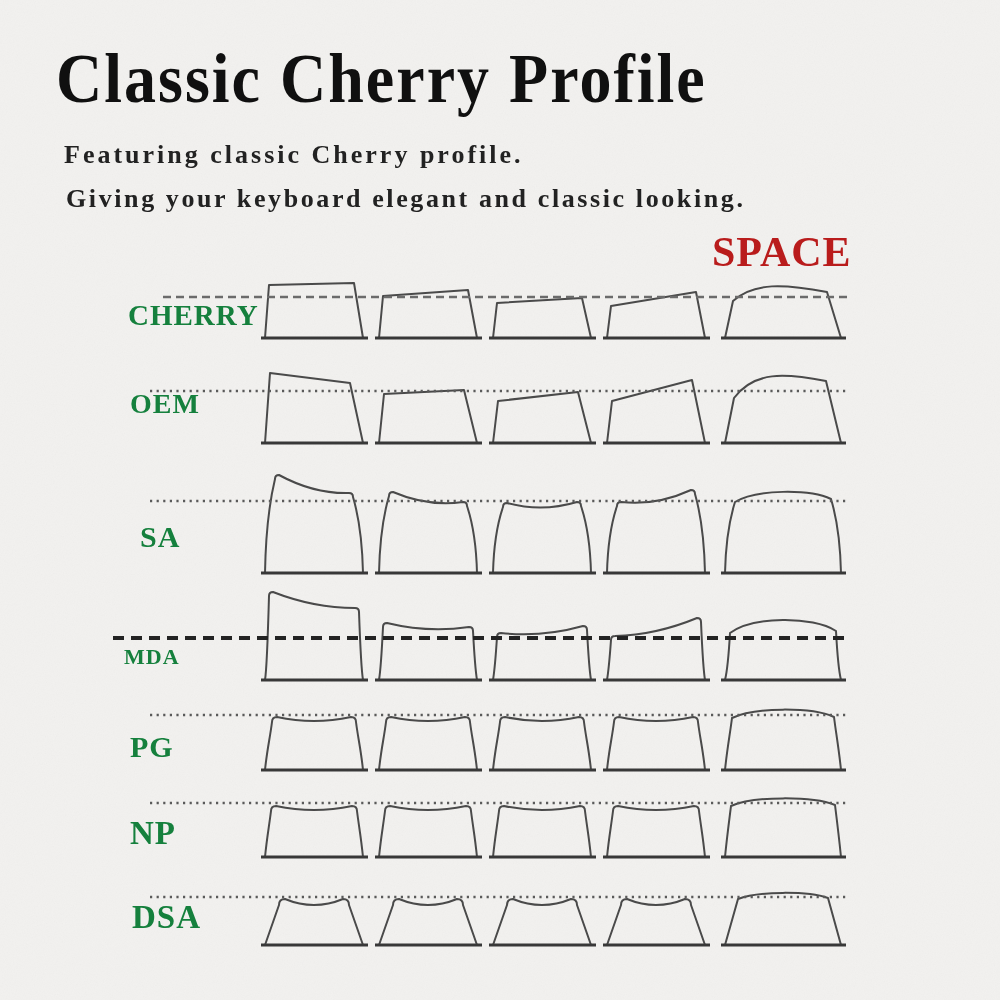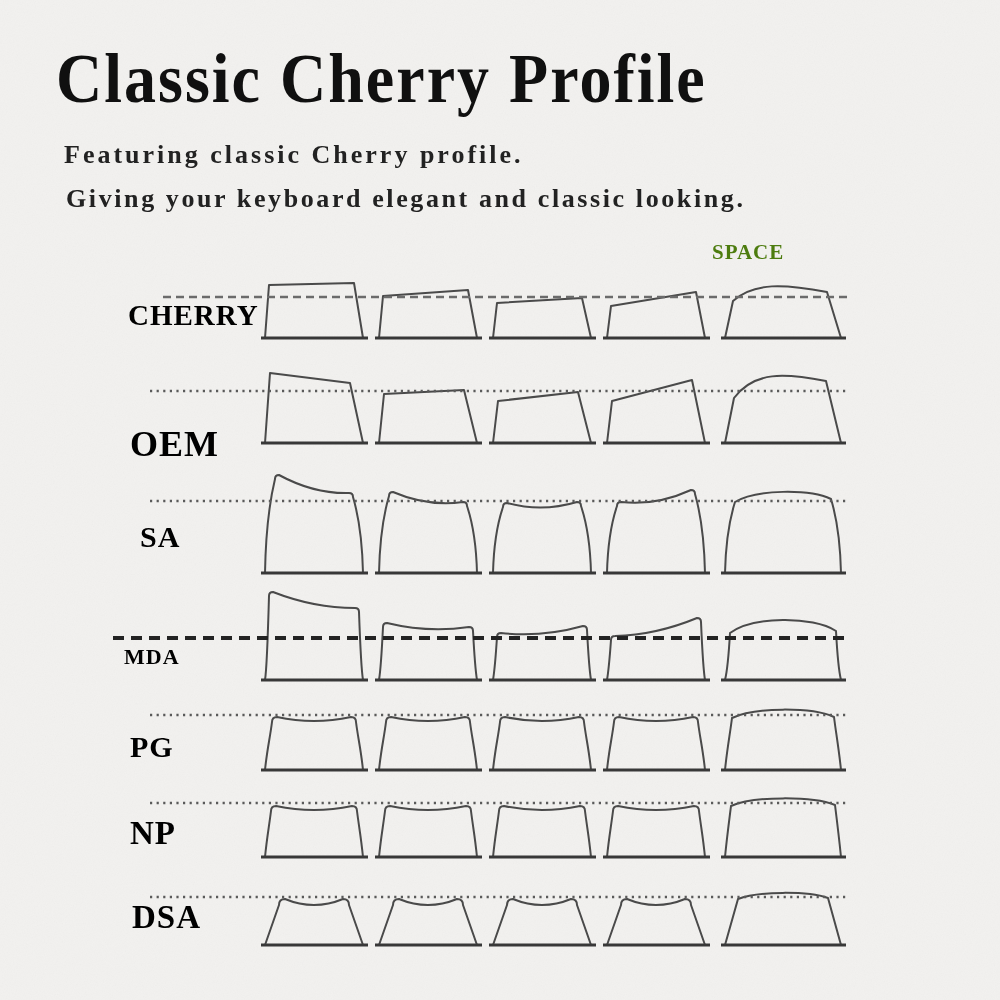--- a/index.html
+++ b/index.html
@@ -12,25 +12,25 @@
   .noise{position:absolute;inset:0;width:100%;height:100%;pointer-events:none;}
   .title{
     position:absolute;left:56px;top:38px;
     font-size:64px;font-weight:800;letter-spacing:2px;white-space:nowrap;
     transform:scaleY(1.1);transform-origin:left top;color:#101010;
   }
   .sub{position:absolute;white-space:nowrap;font-weight:600;font-size:26px;color:#222;}
   .sub1{left:64px;top:140px;letter-spacing:3px;}
   .sub2{left:66px;top:184px;letter-spacing:2.6px;}
   .space-label{
-    position:absolute;left:712px;top:240px;
-    font-size:21px;font-weight:700;letter-spacing:1px;color:#4d7c0f;
+    position:absolute;left:712px;top:228px;
+    font-size:42px;font-weight:700;letter-spacing:1px;color:#b91c1c;
   }
   .profile-label{
-    position:absolute;font-weight:700;letter-spacing:1px;color:#000000;
+    position:absolute;font-weight:700;letter-spacing:1px;color:#15803d;
     transform:translateY(-50%);white-space:nowrap;
   }
   svg.diagram{position:absolute;left:0;top:0;pointer-events:none;}
 </style>
 </head>
 <body>
 
 <div class="canvas" style="--bg: #f2f1ef; --ink: #1b1b1b;">
 
   <svg class="noise" aria-hidden="true">
@@ -41,21 +41,21 @@
     <rect width="100%" height="100%" filter="url(#grain)" opacity="0.05"></rect>
   </svg>
 
   <div class="title">Classic Cherry Profile</div>
   <div class="sub sub2">Giving your keyboard elegant and classic looking.</div>
   <div class="sub sub1">Featuring classic Cherry profile.</div>
   <div class="space-label">SPACE</div>
 
   <div id="labels">
       <div class="profile-label" style="left: 128px; top: 315px; font-size: 29px;">CHERRY</div>
-      <div class="profile-label" style="left: 130px; top: 444px; font-size: 36px;">OEM</div>
+      <div class="profile-label" style="left: 130px; top: 404px; font-size: 28px;">OEM</div>
       <div class="profile-label" style="left: 140px; top: 537px; font-size: 30px;">SA</div>
       <div class="profile-label" style="left: 124px; top: 657px; font-size: 22px;">MDA</div>
       <div class="profile-label" style="left: 130px; top: 747px; font-size: 30px;">PG</div>
       <div class="profile-label" style="left: 130px; top: 833px; font-size: 33px;">NP</div>
       <div class="profile-label" style="left: 132px; top: 917px; font-size: 33px; text-align: center;">DSA</div>
     </div>
 
   <svg class="diagram" id="diagram" width="1000" height="1000" viewBox="0 0 1000 1000">
       <g>
         <path d="M 265 338 L 269 285 L 354 283 L 363 338" fill="none" stroke="#4a4a4a" stroke-width="2" stroke-linejoin="round"></path>

